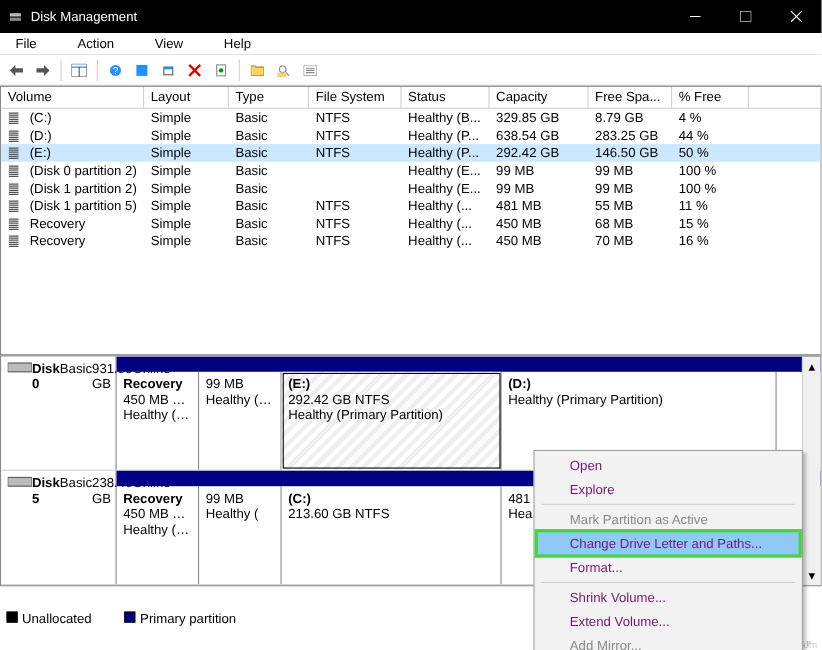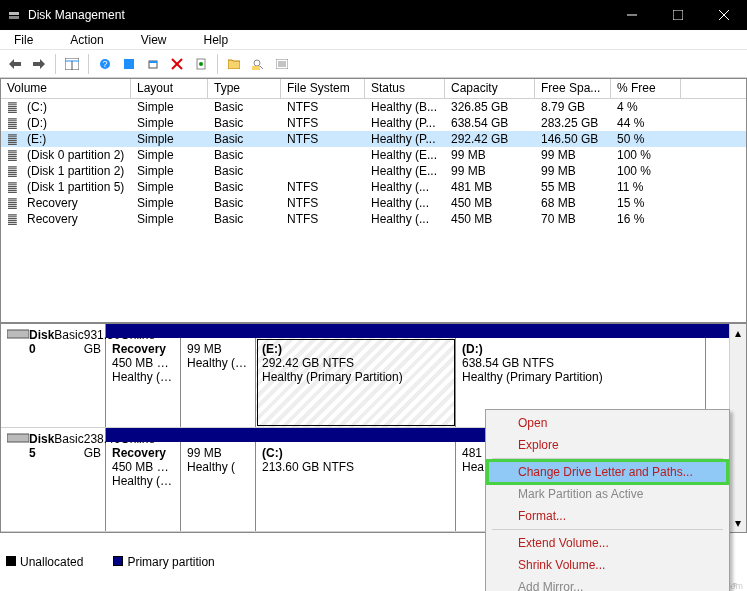--- a/index.html
+++ b/index.html
@@ -117,21 +117,21 @@
   .context-menu {
     position:absolute;
     left:485px; top:409px;
     width:245px;
     background:#f2f2f2;
     border:1px solid #a0a0a0;
     box-shadow:3px 3px 3px rgba(0,0,0,.25);
     padding:2px;
     z-index:50;
   }
-  .ctx-item { padding:4px 30px 4px 30px; font-size:12px; color:#b91c1c; }
+  .ctx-item { padding:4px 30px 4px 30px; font-size:12px; color:#701a75; }
   .ctx-item.disabled { color:#888; }
   .ctx-item.hl {
     background:#90C8F6;
     outline:3px solid #49d043; outline-offset:-1px;
   }
   .ctx-sep { height:1px; background:#d0d0d0; margin:2px 4px; }
   .watermark {
     position:absolute; right:8px; bottom:2px;
     font-size:10px; color:#9a968f; letter-spacing:4px;
     font-family: Georgia, serif;
@@ -263,21 +263,21 @@
     <div class="vl-cell-h c-fre">Free Spa...</div>
     <div class="vl-cell-h c-pfr">% Free</div>
   </div>
   <div id="vl-rows">
       <div class="vl-row">
         <div class="vl-cell c-vol"><span class="dicon">䷀</span>(C:)</div>
         <div class="vl-cell c-lay">Simple</div>
         <div class="vl-cell c-typ">Basic</div>
         <div class="vl-cell c-fs">NTFS</div>
         <div class="vl-cell c-sta">Healthy (B...</div>
-        <div class="vl-cell c-cap">326.85 GB</div>
+        <div class="vl-cell c-cap">329.85 GB</div>
         <div class="vl-cell c-fre">8.79 GB</div>
         <div class="vl-cell c-pfr">4 %</div>
       </div>
       <div class="vl-row">
         <div class="vl-cell c-vol"><span class="dicon">䷀</span>(D:)</div>
         <div class="vl-cell c-lay">Simple</div>
         <div class="vl-cell c-typ">Basic</div>
         <div class="vl-cell c-fs">NTFS</div>
         <div class="vl-cell c-sta">Healthy (P...</div>
         <div class="vl-cell c-cap">638.54 GB</div>
@@ -372,21 +372,20 @@
               <span>99 MB</span>
               <span>Healthy (EFI</span>
             </div>
             <div class="part sel" style="width: 200px;">
               <b>(E:)</b>
               <span>292.42 GB NTFS</span>
               <span>Healthy (Primary Partition)</span>
             </div>
             <div class="part" style="width: 250px;">
               <b>(D:)</b>
-              <span>638.54 GB NTFS</span>
               <span>Healthy (Primary Partition)</span>
             </div>
           </div>
         </div>
       </div>
       <div class="disk-row">
         <div class="disk-label">
           <span class="hdd-icon"><svg width="22" height="10">
               <rect width="22" height="8" y="1" fill="#bbb" stroke="#555"></rect>
             </svg></span>
@@ -429,26 +428,26 @@
 
 <div class="legend">
   <span><span class="legend-sq" style="background:#000"></span><span>Unallocated</span></span>
   <span><span class="legend-sq" style="background:#000080"></span><span>Primary partition</span></span>
 </div>
 
 <div class="context-menu">
   <div class="ctx-item">Open</div>
   <div class="ctx-item">Explore</div>
   <div class="ctx-sep"></div>
+  <div class="ctx-item disabled">Mark Partition as Active</div>
   <div class="ctx-item hl">Change Drive Letter and Paths...</div>
-  <div class="ctx-item disabled">Mark Partition as Active</div>
   <div class="ctx-item">Format...</div>
   <div class="ctx-sep"></div>
+  <div class="ctx-item">Shrink Volume...</div>
   <div class="ctx-item">Extend Volume...</div>
-  <div class="ctx-item">Shrink Volume...</div>
   <div class="ctx-item disabled">Add Mirror...</div>
 </div>
 
 <div class="watermark">
   <span>Appuals</span>
   <small>FROM THE EXP</small>
 </div>
 <div class="url">wsxdn.com</div>
 
 </body></html>

